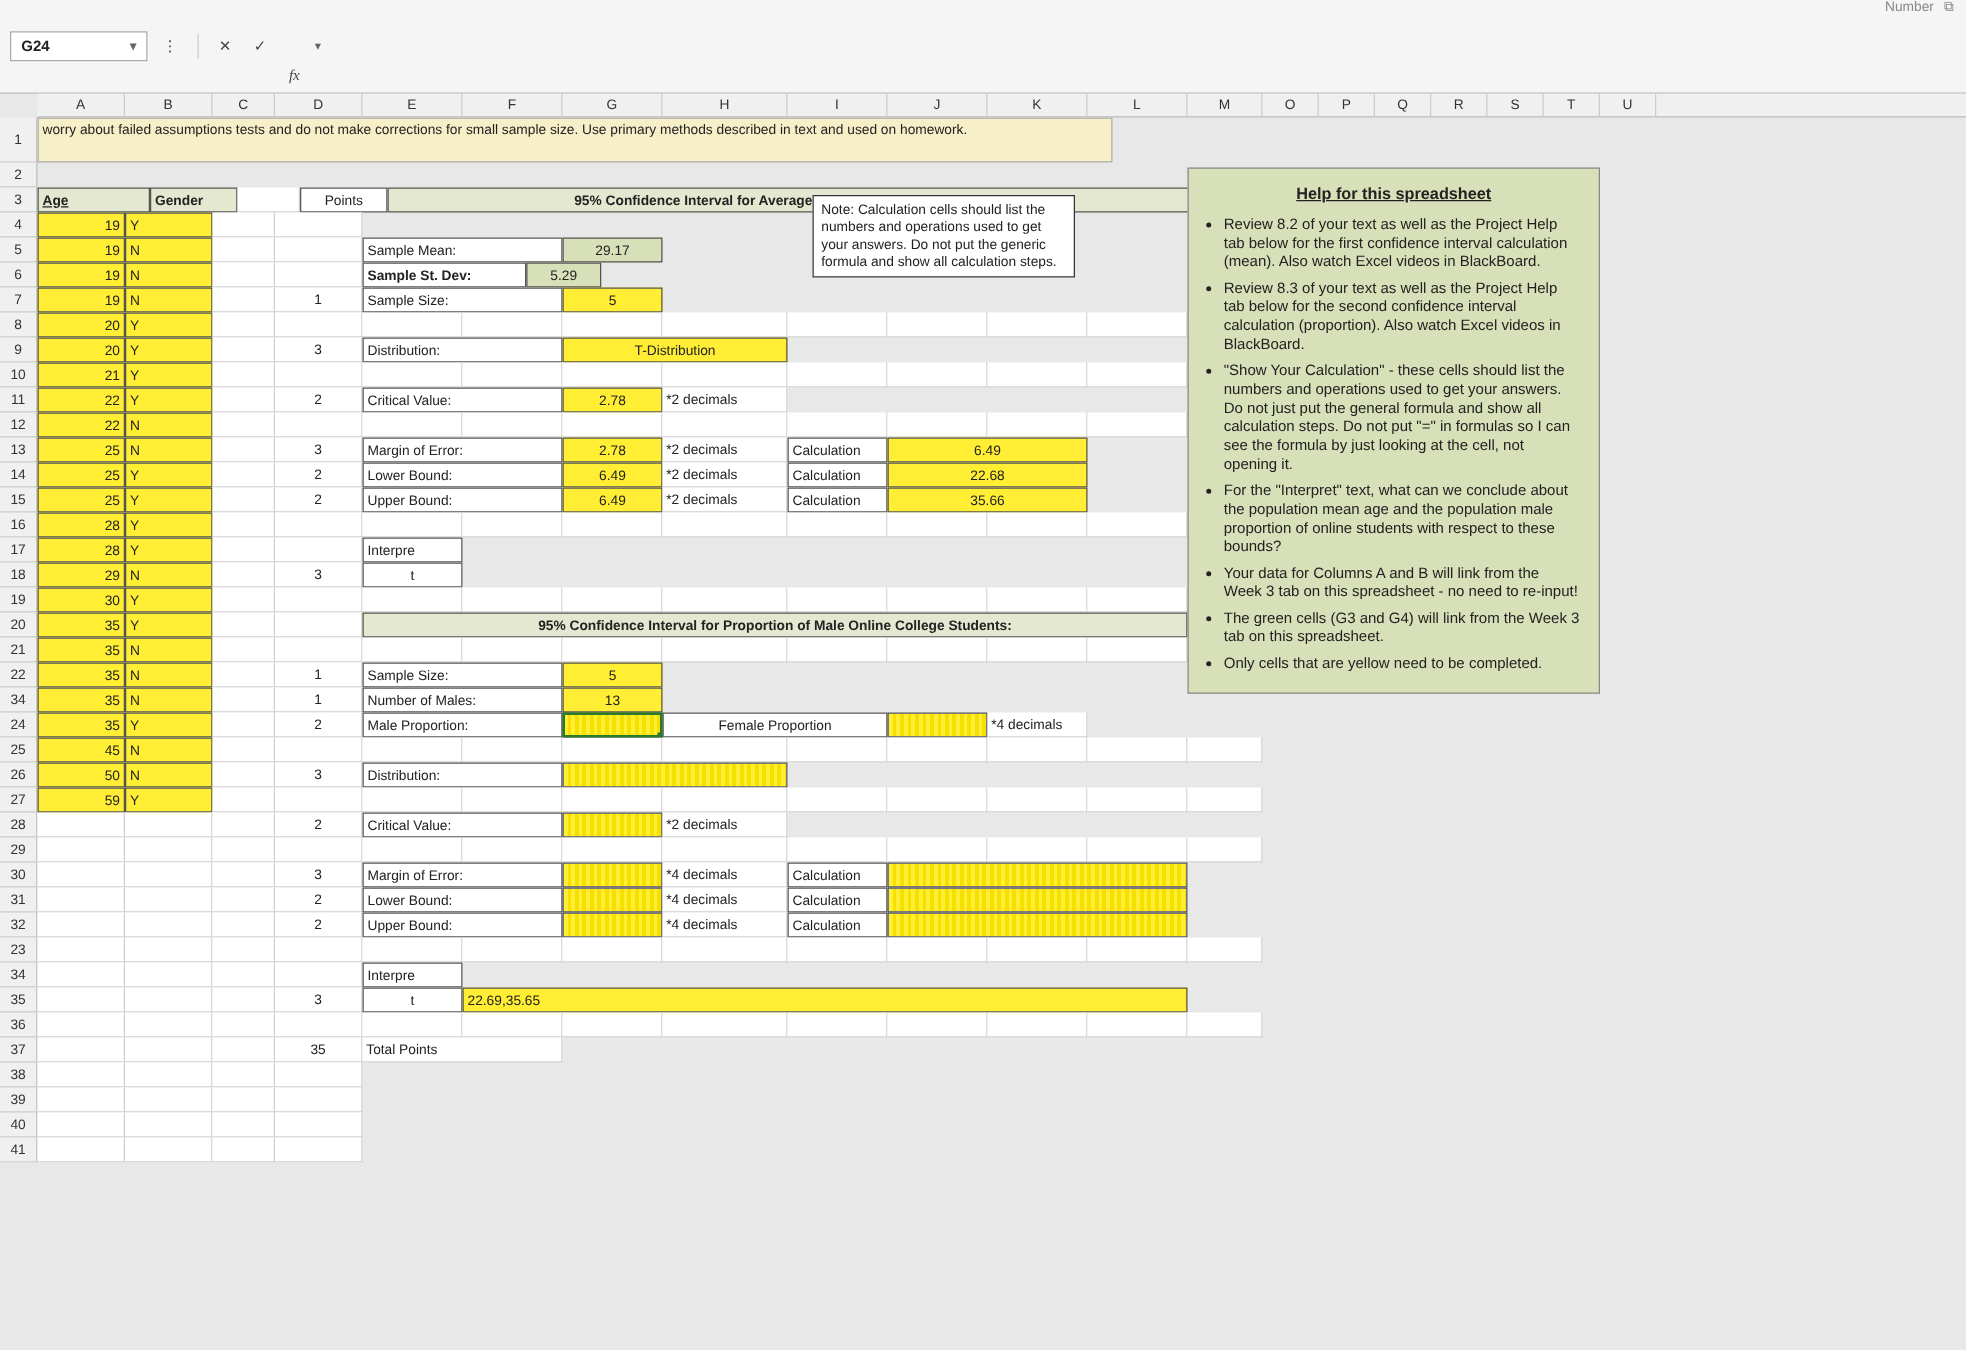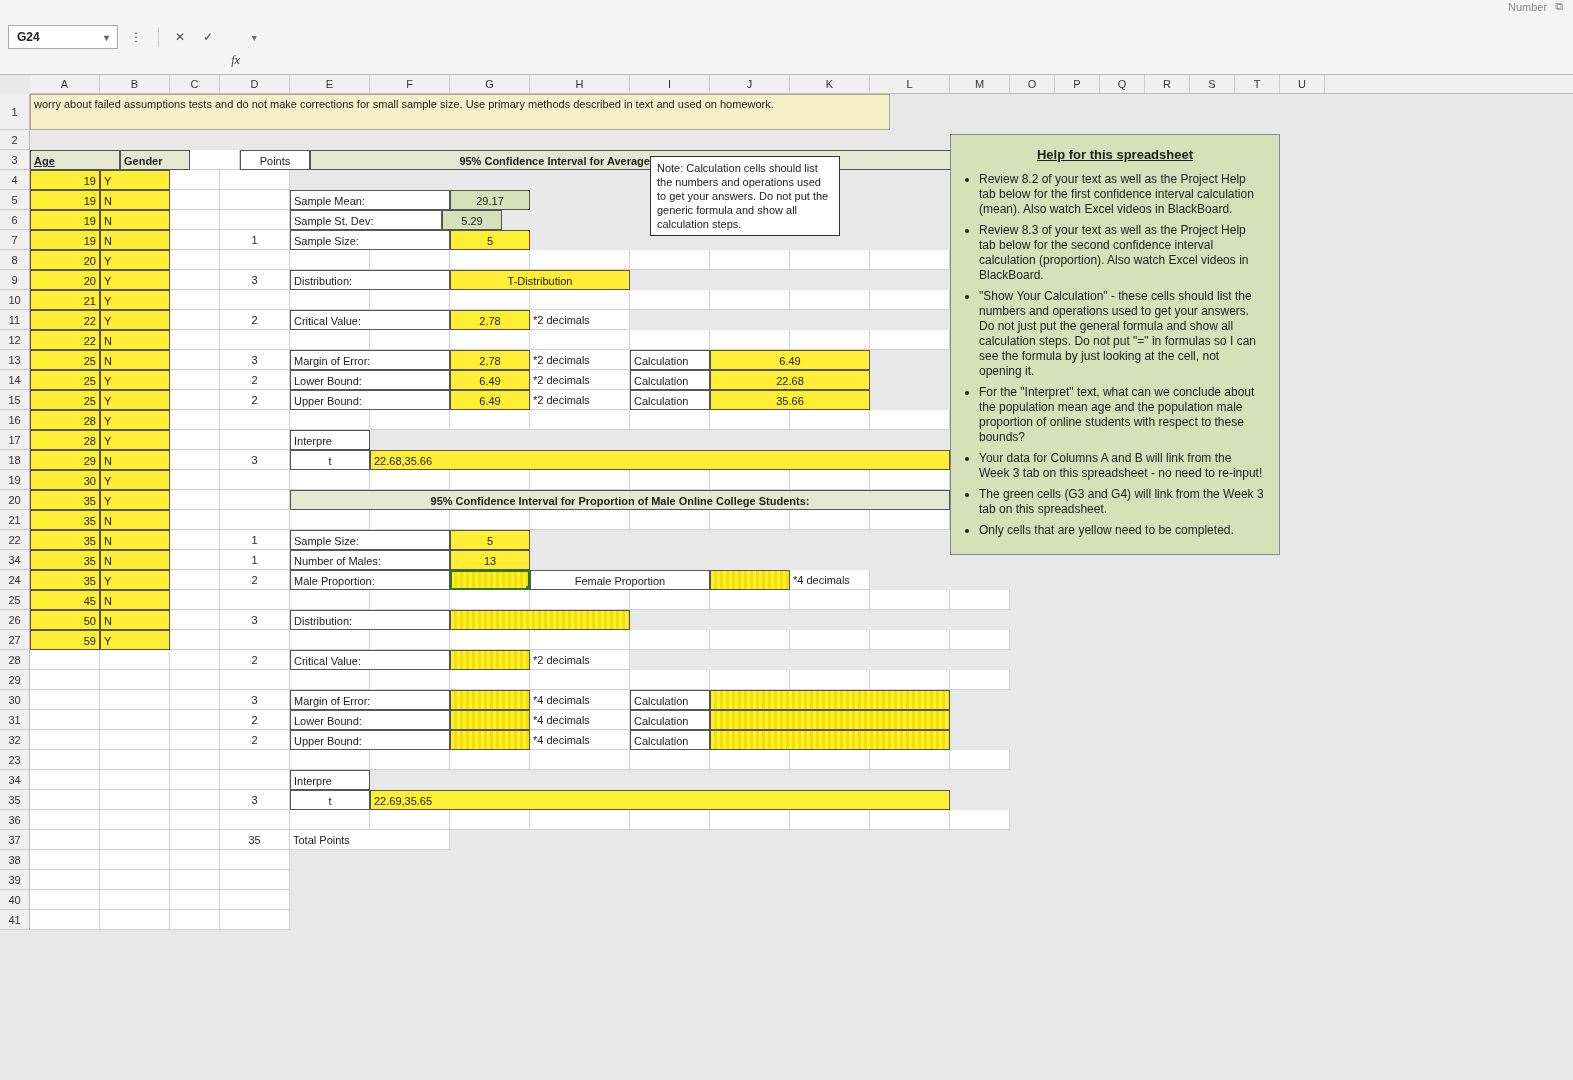--- a/index.html
+++ b/index.html
@@ -257,21 +257,21 @@
           <div class="cell " style="width: 50px;"></div>
           <div class="cell ctr" style="width: 70px;"></div>
           <div class="cell box" style="width: 160px;">Sample Mean:</div>
           <div class="cell grn box ctr" style="width: 80px;">29.17</div>
         </div>
         <div class="row">
           <div class="cell ylw box rgt" style="width: 70px;">19</div>
           <div class="cell ylw box" style="width: 70px;">N</div>
           <div class="cell " style="width: 50px;"></div>
           <div class="cell ctr" style="width: 70px;"></div>
-          <div class="cell box" style="width: 152px;">Sample St. Dev:</div>
+          <div class="cell box" style="width: 131px; font-weight: bold;">Sample St. Dev:</div>
           <div class="cell grn box ctr" style="width: 60px;">5.29</div>
         </div>
         <div class="row">
           <div class="cell ylw box rgt" style="width: 70px;">19</div>
           <div class="cell ylw box" style="width: 70px;">N</div>
           <div class="cell " style="width: 50px;"></div>
           <div class="cell ctr" style="width: 70px;">1</div>
           <div class="cell box" style="width: 160px;">Sample Size:</div>
           <div class="cell ylw box ctr" style="width: 80px;">5</div>
         </div>
@@ -391,21 +391,20 @@
           <div class="cell " style="width: 50px;"></div>
           <div class="cell ctr" style="width: 70px;"></div>
           <div class="cell box" style="width: 80px;">Interpre</div>
         </div>
         <div class="row">
           <div class="cell ylw box rgt" style="width: 70px;">29</div>
           <div class="cell ylw box" style="width: 70px;">N</div>
           <div class="cell " style="width: 50px;"></div>
           <div class="cell ctr" style="width: 70px;">3</div>
           <div class="cell box ctr" style="width: 80px;">t</div>
-          <div class="cell ylw box" style="width: 580px;">22.68,35.66</div>
         </div>
         <div class="row">
           <div class="cell ylw box rgt" style="width: 70px;">30</div>
           <div class="cell ylw box" style="width: 70px;">Y</div>
           <div class="cell " style="width: 50px;"></div>
           <div class="cell ctr" style="width: 70px;"></div>
           <div class="cell " style="width: 80px;"></div>
           <div class="cell " style="width: 80px;"></div>
           <div class="cell " style="width: 80px;"></div>
           <div class="cell " style="width: 100px;"></div>
@@ -628,21 +627,21 @@
           <div class="cell " style="width: 70px;"></div>
           <div class="cell " style="width: 50px;"></div>
           <div class="cell ctr" style="width: 70px;"></div>
         </div>
         <div class="row">
           <div class="cell " style="width: 70px;"></div>
           <div class="cell " style="width: 70px;"></div>
           <div class="cell " style="width: 50px;"></div>
           <div class="cell ctr" style="width: 70px;"></div>
         </div>
-        <div class="note-box" style="left:620px; top:62px; width:190px;">
+        <div class="note-box" style="left:620px; top:62px; width:210px;">
         <span>Note: Calculation cells should list the numbers and operations used to get your answers. Do not put the generic formula and show all calculation steps.</span>
       </div>
 
       <div class="help-panel" style="left:920px; top:40px;">
         <h3>Help for this spreadsheet</h3>
         <ul id="help-list">
             <li>Review 8.2 of your text as well as the Project Help tab below for the first confidence interval calculation (mean). Also watch Excel videos in BlackBoard.</li>
             <li>Review 8.3 of your text as well as the Project Help tab below for the second confidence interval calculation (proportion). Also watch Excel videos in BlackBoard.</li>
             <li>"Show Your Calculation" - these cells should list the numbers and operations used to get your answers. Do not just put the general formula and show all calculation steps. Do not put "=" in formulas so I can see the formula by just looking at the cell, not opening it.</li>
             <li>For the "Interpret" text, what can we conclude about the population mean age and the population male proportion of online students with respect to these bounds?</li>

